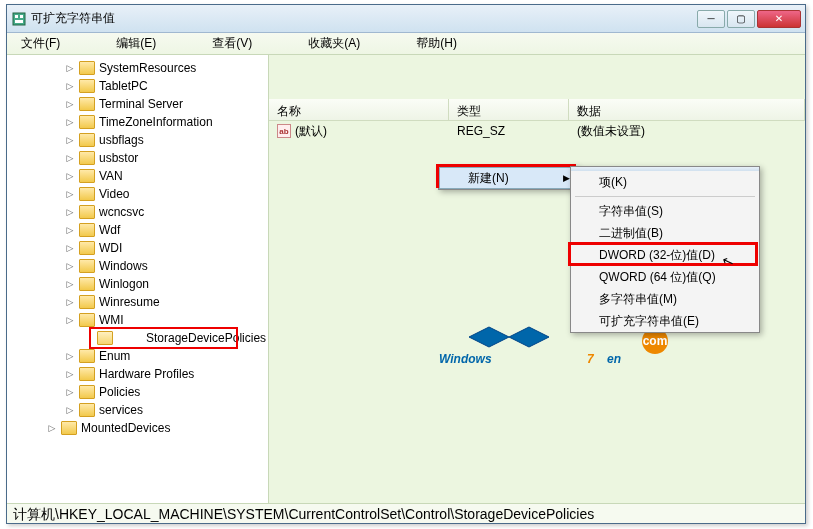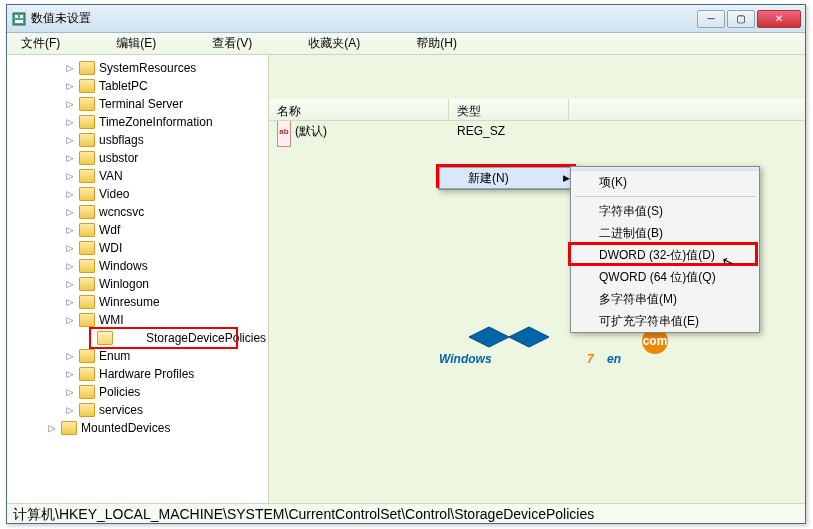--- a/index.html
+++ b/index.html
@@ -35,21 +35,21 @@
 
 .redbox1 { position: absolute; border: 2px solid #e00; width: 149px; height: 22px; }
 
 .list { flex: 1; background: linear-gradient(#ecf6e0 0,#ecf6e0 100%); position: relative; overflow: auto; }
 .listhdr { height: 22px; background: linear-gradient(#fbfdf7,#eef4e6); display: flex; border-bottom: 1px solid #d0dcc0; position: sticky; top: 0; margin-top: 44px; }
 .col { border-right: 1px solid #d0dcc0; padding: 4px 8px; }
 .c1 { width: 180px; } .c2 { width: 120px; } .c3 { flex: 1; }
 .row { display: flex; height: 20px; align-items: center; }
 .cell { padding: 2px 8px; }
 .cell.c1 { display: flex; align-items: center; gap: 4px; }
-.valico { width: 14px; height: 32px; border: 1px solid #c88; background: #fee; display: flex; align-items: center; justify-content: center; font-size: 8px; color: #a33; font-weight: bold; }
+.valico { width: 14px; height: 14px; border: 1px solid #c88; background: #fee; display: flex; align-items: center; justify-content: center; font-size: 8px; color: #a33; font-weight: bold; }
 
 .ctx { position: absolute; background: #f4f4f4; border: 1px solid #888; box-shadow: 2px 2px 6px rgba(0,0,0,0.3); }
 .ctx1 { left: 438px; top: 166px; width: 140px; }
 .ctx2 { left: 570px; top: 166px; width: 190px; }
 .ctxitem { height: 22px; display: flex; align-items: center; padding: 0 24px 0 28px; position: relative; }
 .ctxitem.hov { background: #d8e8f8; border: 1px solid #8ab; }
 .ctxitem .arr { position: absolute; right: 6px; font-size: 9px; }
 .ctxsep { height: 1px; background: #ccc; margin: 3px 4px; }
 .ctxhdr { height: 4px; background: linear-gradient(#e8f0f8,#d0e0ee); }
 
@@ -69,21 +69,21 @@
 
   <div class="titlebar">
     <span class="ticon">
       <svg width="14" height="14">
           <rect x="1" y="1" width="12" height="12" fill="#4a8" stroke="#264"></rect>
           <rect x="3" y="3" width="3" height="3" fill="#fff"></rect>
           <rect x="8" y="3" width="3" height="3" fill="#fff"></rect>
           <rect x="3" y="8" width="8" height="3" fill="#fff"></rect>
         </svg>
     </span>
-    <span class="title">数值未设置</span>
+    <span class="title">可扩充字符串值</span>
     <div class="winbtns">
       <div class="winbtn">─</div>
       <div class="winbtn">▢</div>
       <div class="winbtn close">✕</div>
     </div>
   </div>
 
   <div class="menubar">
     <div class="menuitem">文件(F)</div>
     <div class="menuitem">编辑(E)</div>
@@ -201,27 +201,29 @@
           <span class="twisty">▷</span>
           <span class="fico"></span>
           <span>MountedDevices</span>
         </div>
       </div>
 
     <div class="list">
       <div class="listhdr">
         <div class="col c1">名称</div>
         <div class="col c2">类型</div>
+        <div class="col c3">数据</div>
       </div>
       <div class="row">
         <div class="cell c1">
           <span class="valico">ab</span>
           <span>(默认)</span>
         </div>
         <div class="cell c2">REG_SZ</div>
+        <div class="cell c3">(数值未设置)</div>
       </div>
 
       <div class="logo">
         <svg viewBox="0 0 240 48">
           <path d="M30 14 L50 4 L70 14 L90 4 L110 14 L90 24 L70 14 L50 24 Z" fill="#06a" stroke="#048"></path>
           <text x="0" y="40" font-size="28" font-weight="bold" fill="#06a" font-style="italic">Windows</text>
           <text x="148" y="40" font-size="30" font-weight="bold" fill="#e80" font-style="italic">7</text>
           <text x="168" y="40" font-size="26" font-weight="bold" fill="#06a" font-style="italic">en</text>
           <circle cx="216" cy="18" r="13" fill="#e80"></circle>
           <text x="216" y="22" font-size="10" fill="#fff" text-anchor="middle" font-weight="bold">com</text>

